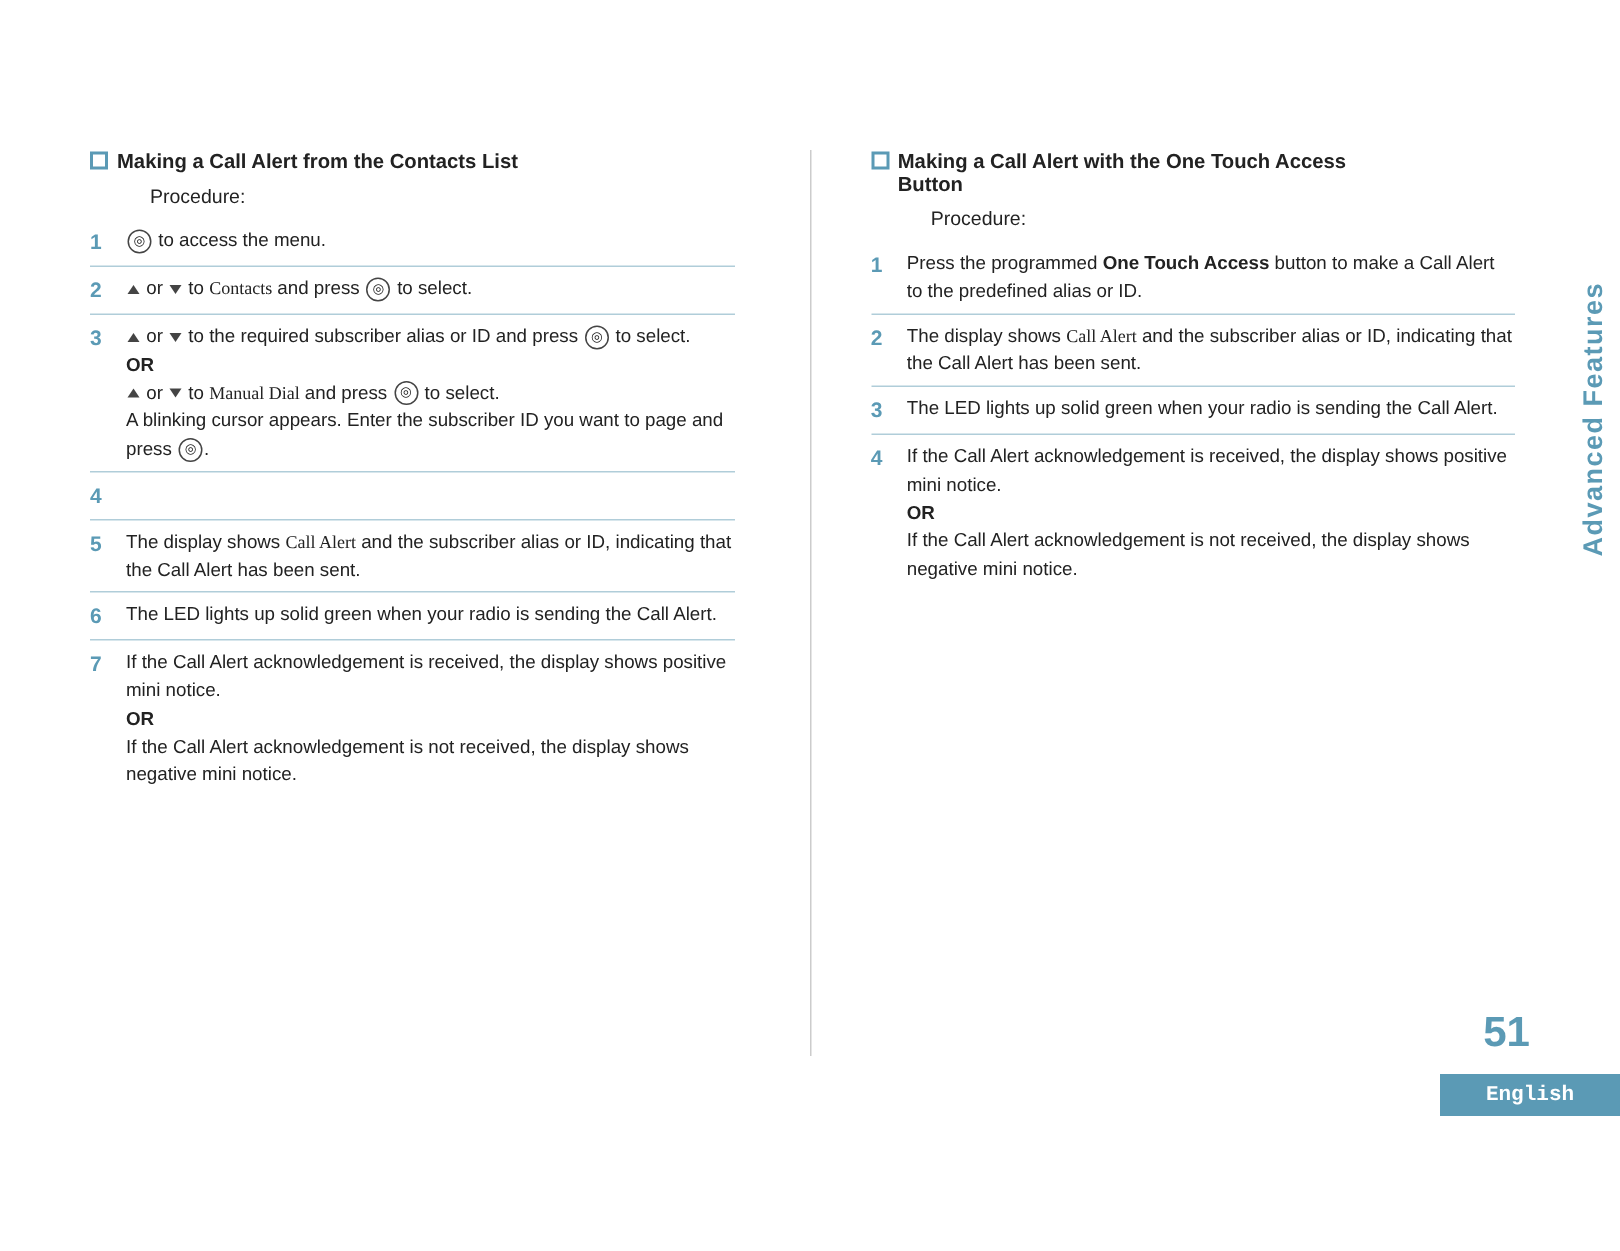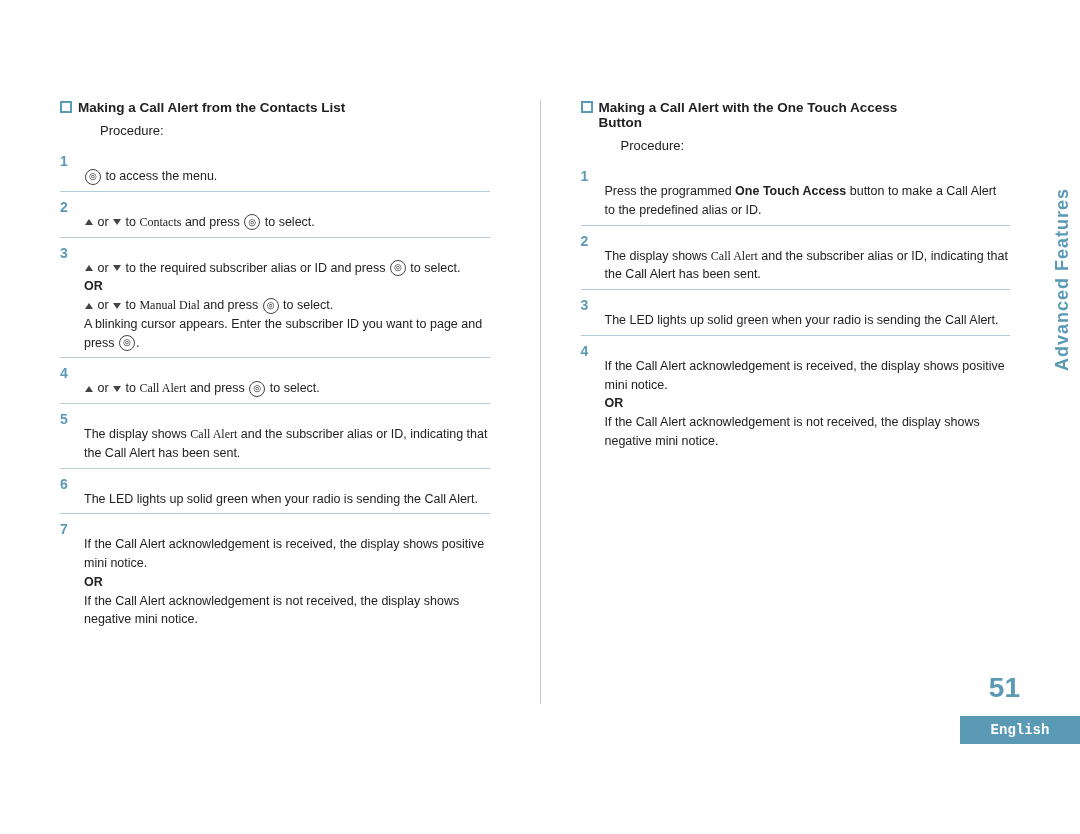--- a/index.html
+++ b/index.html
@@ -137,21 +137,20 @@
       font-size: 14px;
       font-weight: bold;
       color: #5b9ab5;
       min-width: 18px;
       margin-right: 6px;
       flex-shrink: 0;
     }
 
     .step-content {
       flex: 1;
-      margin-top: 16px;
     }
 
     code {
       font-family: Liberation Serif, serif;
       font-size: 12px;
       background: none;
     }
 
     .circle-icon {
       display: inline-flex;
@@ -262,28 +261,20 @@
             to <code>Manual Dial</code> and press
             <span class="circle-icon">◎</span>
             to select.<br>
             A blinking cursor appears. Enter the subscriber ID you want to page and press
             <span class="circle-icon">◎</span>.
           </span>
         </li>
 
         <li>
           <span class="step-num">4</span>
-          <span class="step-content">
-            <span class="arrow-up"></span>
-            or
-            <span class="arrow-down"></span>
-            to <code>Call Alert</code> and press
-            <span class="circle-icon">◎</span>
-            to select.
-          </span>
         </li>
 
         <li>
           <span class="step-num">5</span>
           <span class="step-content">
             The display shows <code>Call Alert</code> and the subscriber alias or ID, indicating that the Call Alert has been sent.
           </span>
         </li>
 
         <li>

